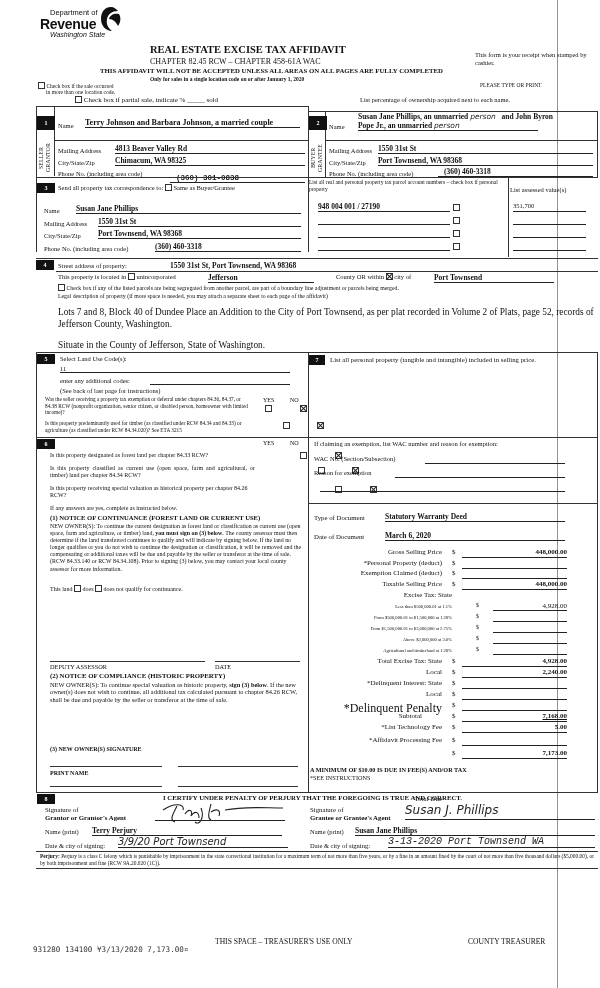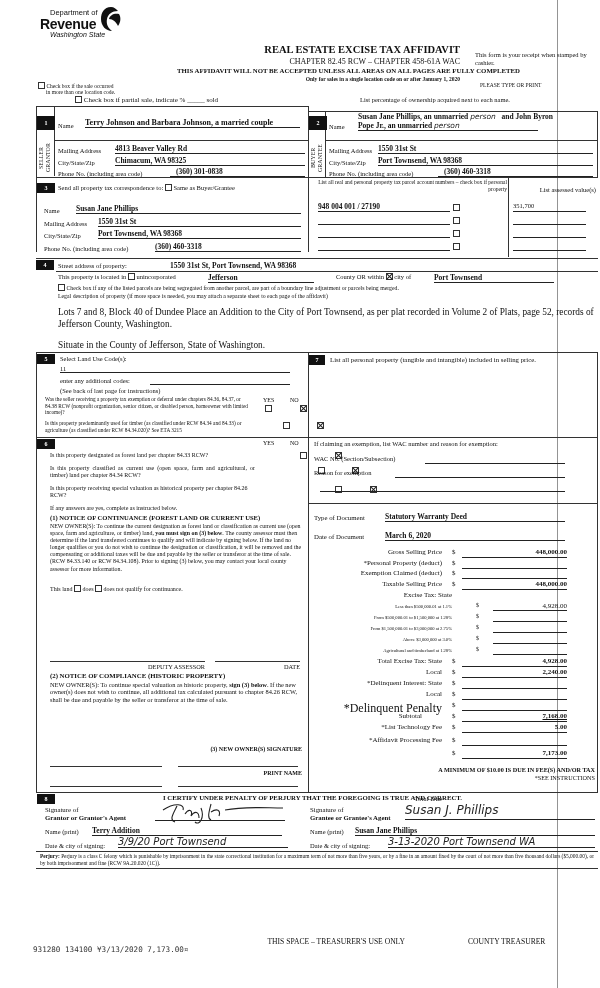--- a/index.html
+++ b/index.html
@@ -14,21 +14,21 @@
   .numbox { position: absolute; background: #111; color: #fff; font-size: 6px; font-weight: bold; text-align: center; line-height: 10px; width: 18px; height: 10px; }
   .cb { display: inline-block; width: 7px; height: 7px; border: 1px solid #333; vertical-align: -1px; position: relative; background: #fff; }
   .cb.x::before, .cb.x::after { content: ""; position: absolute; left: -1px; top: 2px; width: 7px; height: 1px; background: #222; }
   .cb.x::before { transform: rotate(45deg); }
   .cb.x::after { transform: rotate(-45deg); }
   .hand { font-family: "DejaVu Sans", sans-serif; font-style: italic; color: #222; }
   .lbl { font-size: 6.5px; }
   .val { font-size: 7.5px; font-weight: bold; }
   .vertical { writing-mode: vertical-rl; transform: rotate(180deg); font-size: 6px; text-align: center; line-height: 7px; }
   .right { text-align: right; }
-  .center { text-align: right; }
+  .center { text-align: left; }
   .scanline { position: absolute; left: 557px; top: 0; width: 1px; height: 988px; background: #666; opacity: 0.7; }
 </style>
 </head>
 <body>
 
 
 
 <div class="scanline"></div>
 
 
@@ -76,21 +76,21 @@
   <span>SELLER</span> <span>GRANTOR</span>
 </div>
 <div class="abs lbl" style="left:58px;top:122px;">Name</div>
 <div class="abs val line" style="left:85px;top:118px;width:215px;font-size:8px;">Terry Johnson and Barbara Johnson, a married couple</div>
 <div class="hr" style="left:54px;top:140px;width:254px;"></div>
 <div class="abs lbl" style="left:58px;top:147px;">Mailing Address</div>
 <div class="abs val line" style="left:115px;top:144px;width:190px;">4813 Beaver Valley Rd</div>
 <div class="abs lbl" style="left:58px;top:159px;">City/State/Zip</div>
 <div class="abs val line" style="left:115px;top:156px;width:190px;">Chimacum, WA 98325</div>
 <div class="abs lbl" style="left:58px;top:170px;">Phone No. (including area code)</div>
-<div class="abs val line" style="left:170px;top:167px;width:135px;padding-left:6px;">(360) 301-0838</div>
+<div class="abs val line" style="left:170px;top:174px;width:135px;padding-left:6px;font-family:Liberation Mono, monospace;">(360) 301-0838</div>
 
 
 <div class="numbox" style="left:309px;top:116px;height:14px;line-height:14px;">2</div>
 <div class="abs vertical" style="left:310px;top:140px;height:36px;width:16px;">
   <span>BUYER</span> <span>GRANTEE</span>
 </div>
 <div class="abs lbl" style="left:329px;top:123px;">Name</div>
 <div class="abs val" style="left:358px;top:112px;width:240px;line-height:9px;">
   <div><span>Susan Jane Phillips, an unmarried</span> <span class="hand" style="font-weight:normal;">person</span> &nbsp; <span>and John Byron</span></div>
   <div class="line" style="width:180px;"><span>Pope Jr., an unmarried</span> <span class="hand" style="font-weight:normal;">person</span></div>
@@ -364,33 +364,33 @@
 <div class="abs" style="left:45px;top:806px;font-size:6.8px;line-height:8px;">
   <div>Signature of</div>
   <div class="b">Grantor or Grantor's Agent</div>
 </div>
 <div class="abs line" style="left:155px;top:804px;width:130px;height:17px;">
   <svg width="130" height="26" viewBox="0 0 130 26" style="position:absolute;left:0;top:-4px;">
     <path d="M8 10 C20 2 30 4 28 10 M22 6 C18 14 14 20 20 22 M30 14 C34 8 38 10 36 16 C40 10 44 12 44 18 M46 8 C50 18 44 26 40 22 M56 4 C54 12 52 18 56 20 M56 12 C62 8 66 10 64 16 M70 10 C90 6 110 8 128 8" stroke="#222" stroke-width="1.1" fill="none"></path>
   </svg>
 </div>
 <div class="abs lbl" style="left:45px;top:828px;font-size:6.5px;">Name (print)</div>
-<div class="abs val line" style="left:92px;top:826px;width:190px;">Terry Addition</div>
+<div class="abs val line" style="left:92px;top:826px;width:190px;">Terry Perjury</div>
 <div class="abs lbl" style="left:45px;top:842px;font-size:6.5px;">Date &amp; city of signing:</div>
 <div class="abs hand line" style="left:118px;top:836px;width:170px;font-size:10px;">3/9/20  Port Townsend</div>
 
 <div class="abs" style="left:310px;top:806px;font-size:6.8px;line-height:8px;">
   <div>Signature of</div>
   <div class="b">Grantee or Grantee's Agent</div>
 </div>
 <div class="abs hand line" style="left:405px;top:803px;width:190px;height:17px;font-size:12px;">Susan J. Phillips</div>
 <div class="abs lbl" style="left:310px;top:828px;font-size:6.5px;">Name (print)</div>
 <div class="abs val line" style="left:355px;top:826px;width:240px;">Susan Jane Phillips</div>
 <div class="abs lbl" style="left:310px;top:842px;font-size:6.5px;">Date &amp; city of signing:</div>
-<div class="abs hand line" style="left:388px;top:836px;width:207px;font-size:10px;">3-13-2020  Port Townsend WA</div>
+<div class="abs hand line" style="left:388px;top:836px;width:207px;font-size:10px;font-family:Liberation Mono, monospace;">3-13-2020  Port Townsend WA</div>
 
 <div class="hr" style="left:36px;top:851px;width:562px;"></div>
 <div class="abs" style="left:40px;top:853px;width:555px;font-size:5.4px;line-height:6.8px;">
   <b>Perjury:</b> <span>Perjury is a class C felony which is punishable by imprisonment in the state correctional institution for a maximum term of not more than five years, or by a fine in an amount fixed by the court of not more than five thousand dollars ($5,000.00), or by both imprisonment and fine (RCW 9A.20.020 (1C)).</span>
 </div>
 <div class="hr" style="left:36px;top:868px;width:562px;"></div>
 
 
 <div class="abs center" style="left:215px;top:937px;width:190px;font-size:7.6px;">THIS SPACE – TREASURER'S USE ONLY</div>
 <div class="abs" style="left:468px;top:937px;font-size:7.6px;">COUNTY TREASURER</div>

